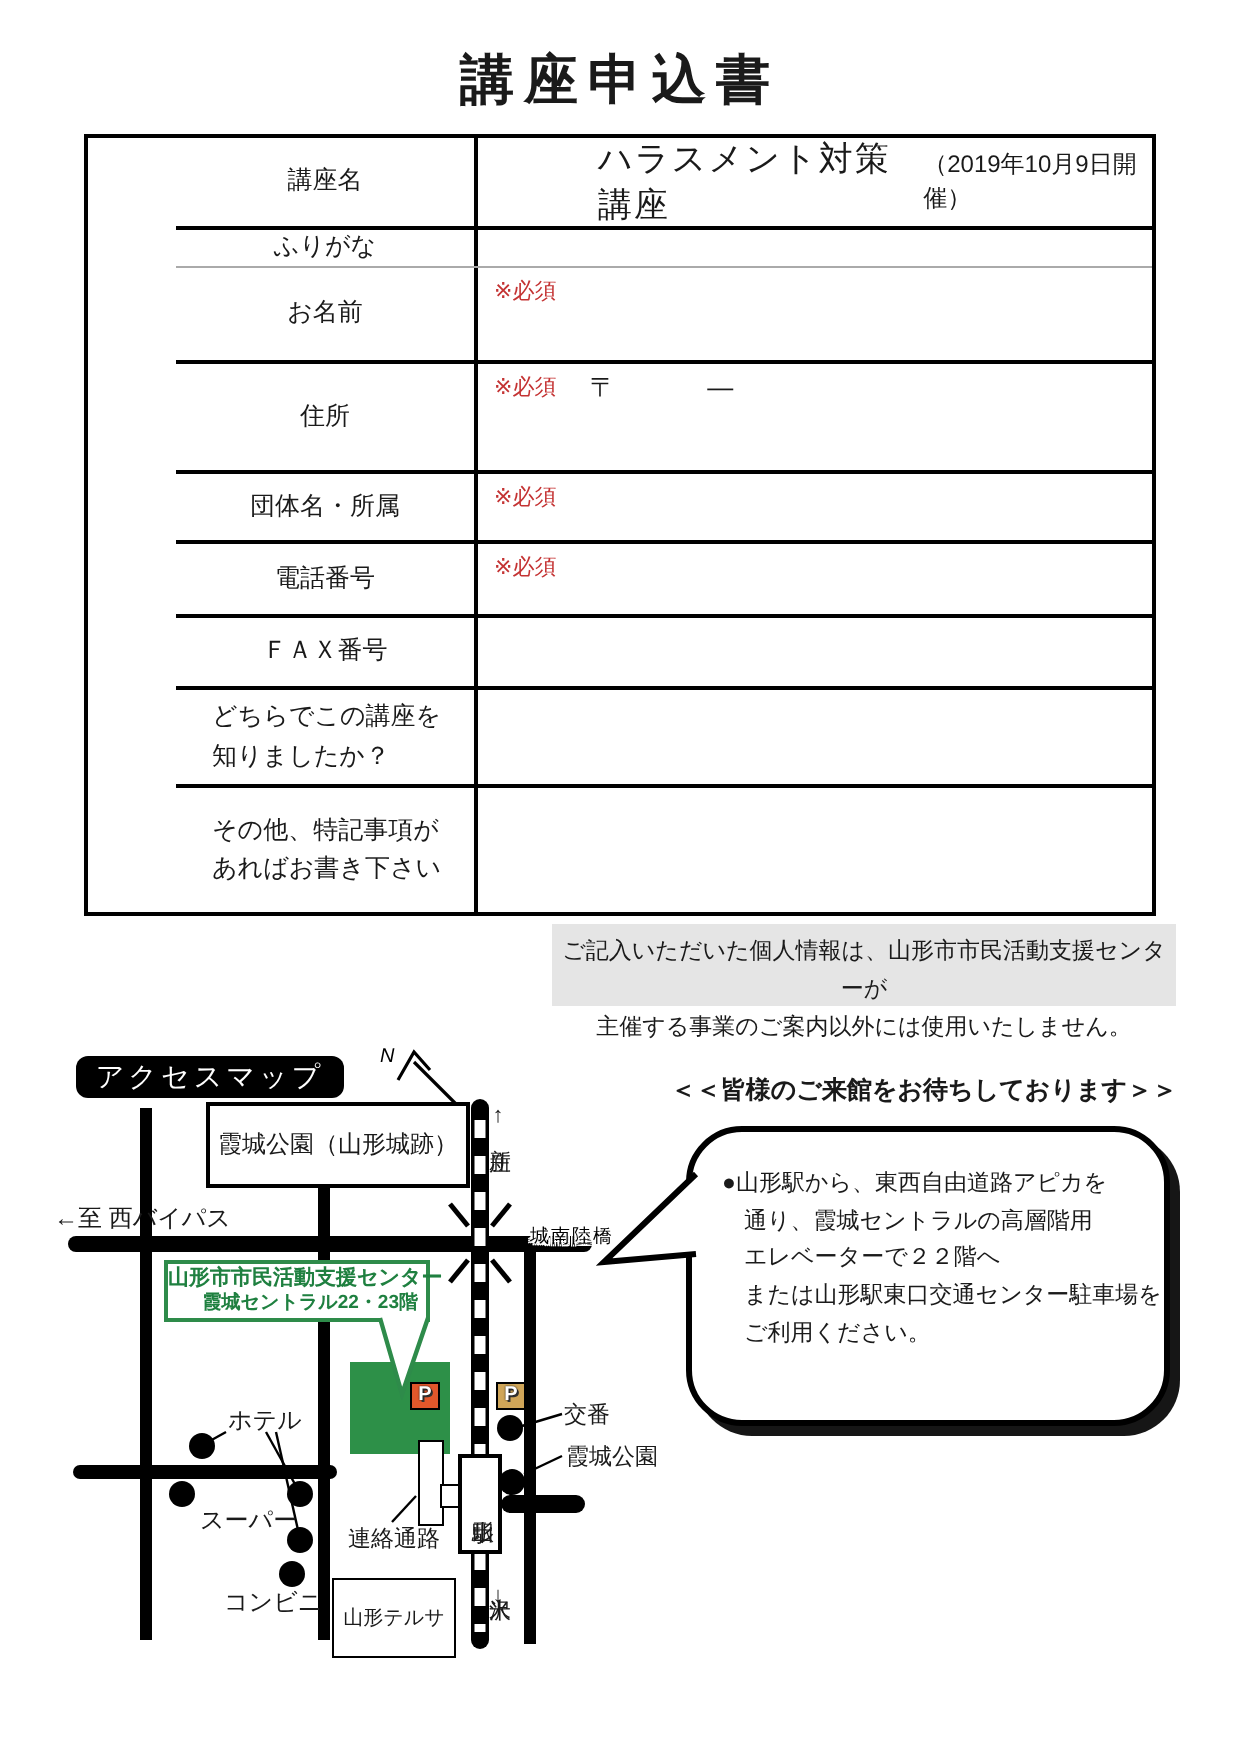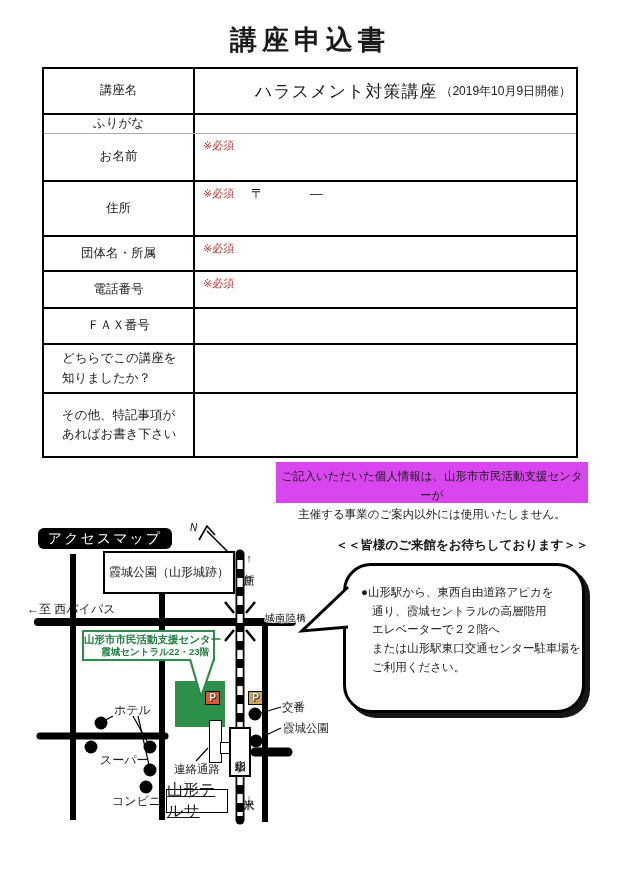--- a/index.html
+++ b/index.html
@@ -5,42 +5,42 @@
   html,body{margin:0;padding:0;background:#fff;}
   .page{position:relative;width:620px;height:877px;background:#fff;overflow:hidden;
         font-family:"Liberation Sans","DejaVu Sans",sans-serif;color:#1a1a1a;}
 
   
   .doc-title{position:absolute;top:22px;left:0;width:620px;text-align:center;
              font-size:27px;font-weight:600;letter-spacing:5px;margin:0;}
 
   
   .form-table{position:absolute;left:42px;top:67px;width:536px;height:391px;
-              border:2px solid #000;box-sizing:border-box;background:#fff;}
+              border:2px solid #000;box-sizing:border-box;background:#fff;padding-left:44px;}
   .f-row{display:flex;box-sizing:border-box;border-bottom:2px solid #000;}
   .f-row.thin{border-bottom:1px solid #aaa;}
   .f-row.last{border-bottom:none;border-radius:15px;}
   .r0{height:46px}.r1{height:19px}.r2{height:48px}.r3{height:55px}.r4{height:35px}
   .r5{height:37px}.r6{height:36px}.r7{height:49px}.r8{height:62px}
   .lbl{width:151px;box-sizing:border-box;border-right:2px solid #000;
        display:flex;flex-direction:column;justify-content:center;align-items:center;
        font-size:12.5px;line-height:1.55;}
   .lbl .lline{white-space:nowrap;}
   .lbl.multi{align-items:flex-start;padding-left:18px;}
   .val{flex:1;position:relative;box-sizing:border-box;}
   .req{position:absolute;top:4px;left:8px;font-size:11px;color:#c43333;white-space:nowrap;}
   .course-line{display:flex;align-items:center;height:100%;padding-left:12px;margin-left:48px;}
   .course-name{font-size:17px;letter-spacing:1px;}
   .course-date{font-size:12px;margin-left:3px;}
   .addr-extra{position:absolute;top:3px;left:56px;font-size:13px;}
   .addr-extra .dash{margin-left:42px;}
 
   
   .privacy-note{position:absolute;left:276px;top:462px;width:312px;height:41px;
-                background:#d946ef;box-sizing:border-box;padding-top:5px;
+                background:#e5e5e5;box-sizing:border-box;padding-top:5px;
                 font-size:11.5px;line-height:1.65;text-align:center;}
 
   
   .map-svg{position:absolute;left:0;top:518px;}
   .map-title{position:absolute;left:38px;top:528px;width:134px;height:21px;
              background:#000;color:#fff;border-radius:6px;font-size:14px;font-weight:normal;
              letter-spacing:2px;text-align:center;line-height:21px;}
   .park-box{position:absolute;left:103px;top:551px;width:132px;height:43px;
             border:2px solid #000;box-sizing:border-box;background:#fff;
             display:flex;align-items:center;justify-content:center;font-size:12px;}
@@ -68,23 +68,23 @@
   .koban{left:282px;top:700px;}
   .bus{left:283px;top:721px;}
   .passage-label{left:174px;top:762px;}
   .passage-v{position:absolute;left:209px;top:720px;width:13px;height:43px;background:#fff;
              border:1.5px solid #000;box-sizing:border-box;}
   .passage-h{position:absolute;left:220px;top:742px;width:11px;height:12px;background:#fff;
              border:1.5px solid #000;box-sizing:border-box;}
   .station-box{position:absolute;left:229px;top:727px;width:22px;height:50px;background:#fff;
                border:2px solid #000;box-sizing:border-box;display:flex;align-items:center;justify-content:center;
                font-size:11px;}
-  .terrsa-box{position:absolute;left:166px;top:789px;width:62px;height:24px;background:#fff;
+  .terrsa-box{position:absolute;left:166px;top:789px;width:62px;height:40px;background:#fff;
               border:1.5px solid #000;box-sizing:border-box;display:flex;align-items:center;justify-content:center;
-              font-size:16px;text-decoration:underline;}
+              font-size:10px;}
 
   
   .info-heading{position:absolute;left:312px;top:537px;width:300px;text-align:center;
                 font-size:12.5px;font-weight:bold;white-space:nowrap;}
   .bubble{position:absolute;left:343px;top:563px;width:242px;height:150px;background:#fff;
           border:3px solid #000;border-radius:28px;box-sizing:border-box;
           box-shadow:5px 5px 0 #161616;padding:17px 10px 0 15px;font-size:11.5px;line-height:1.62;}
   .b-line{white-space:nowrap;}
   .b-line.cont{padding-left:11px;}
   .bubble-tail{position:absolute;left:296px;top:583px;}

